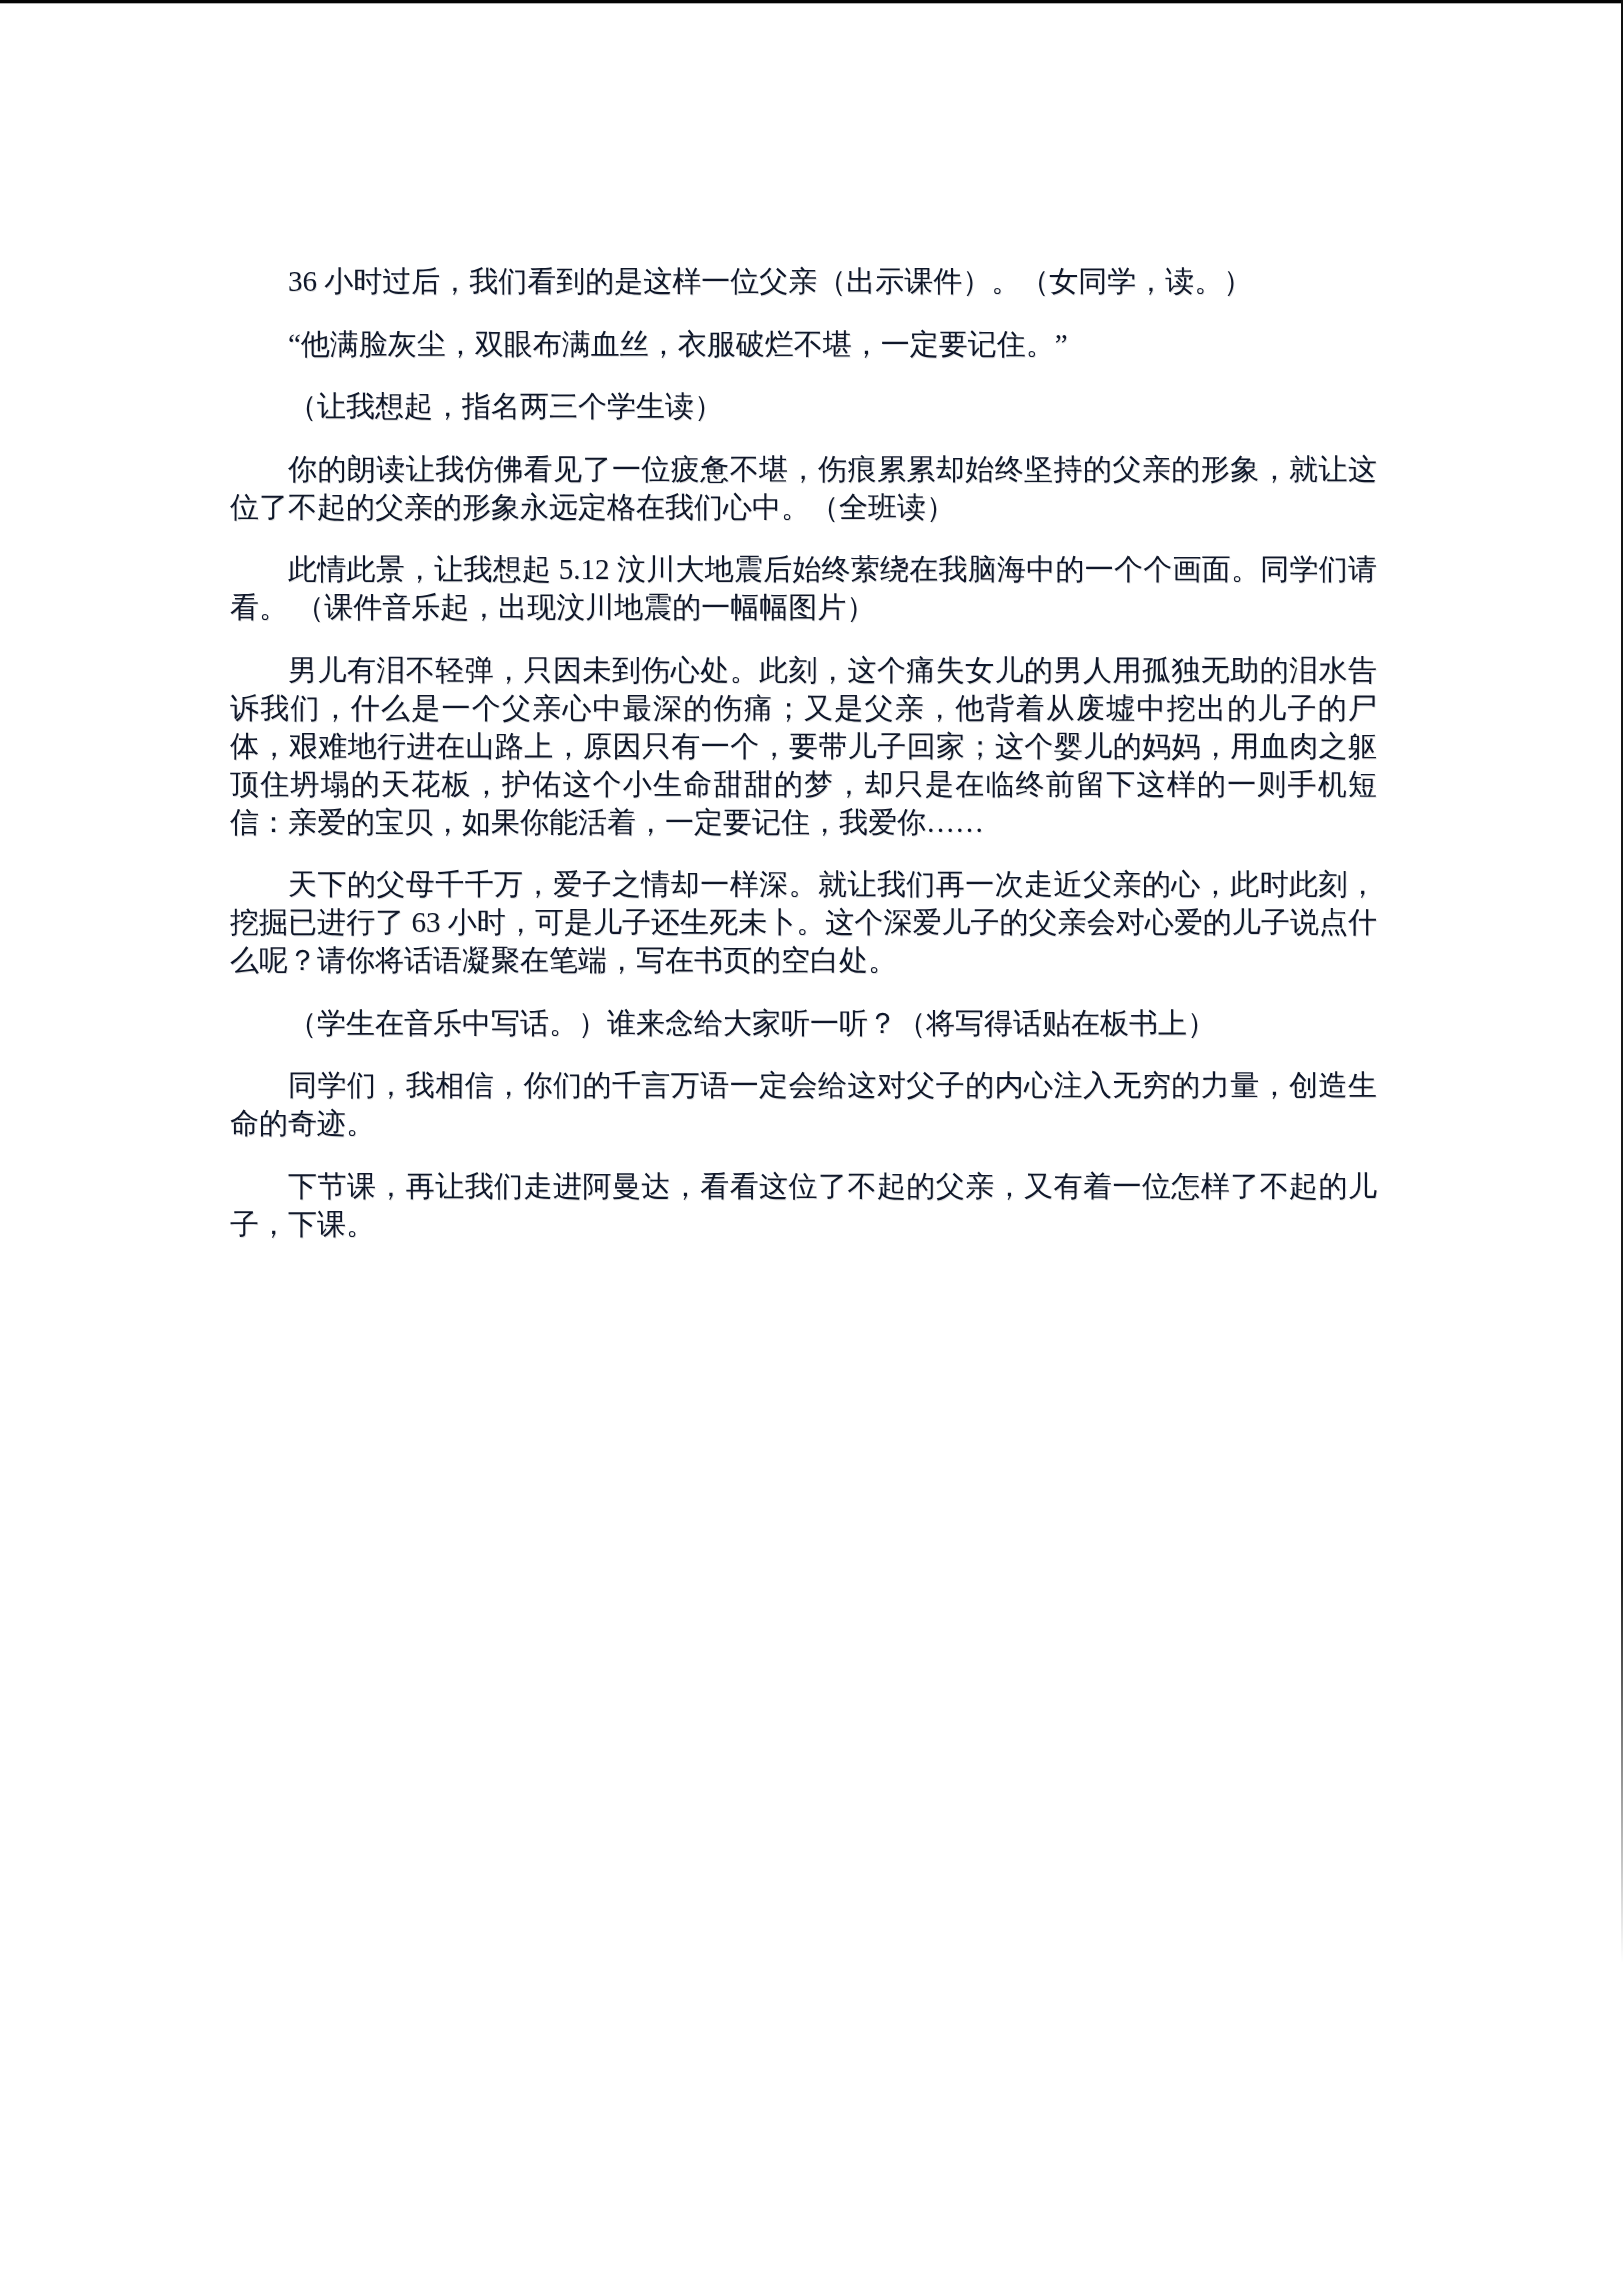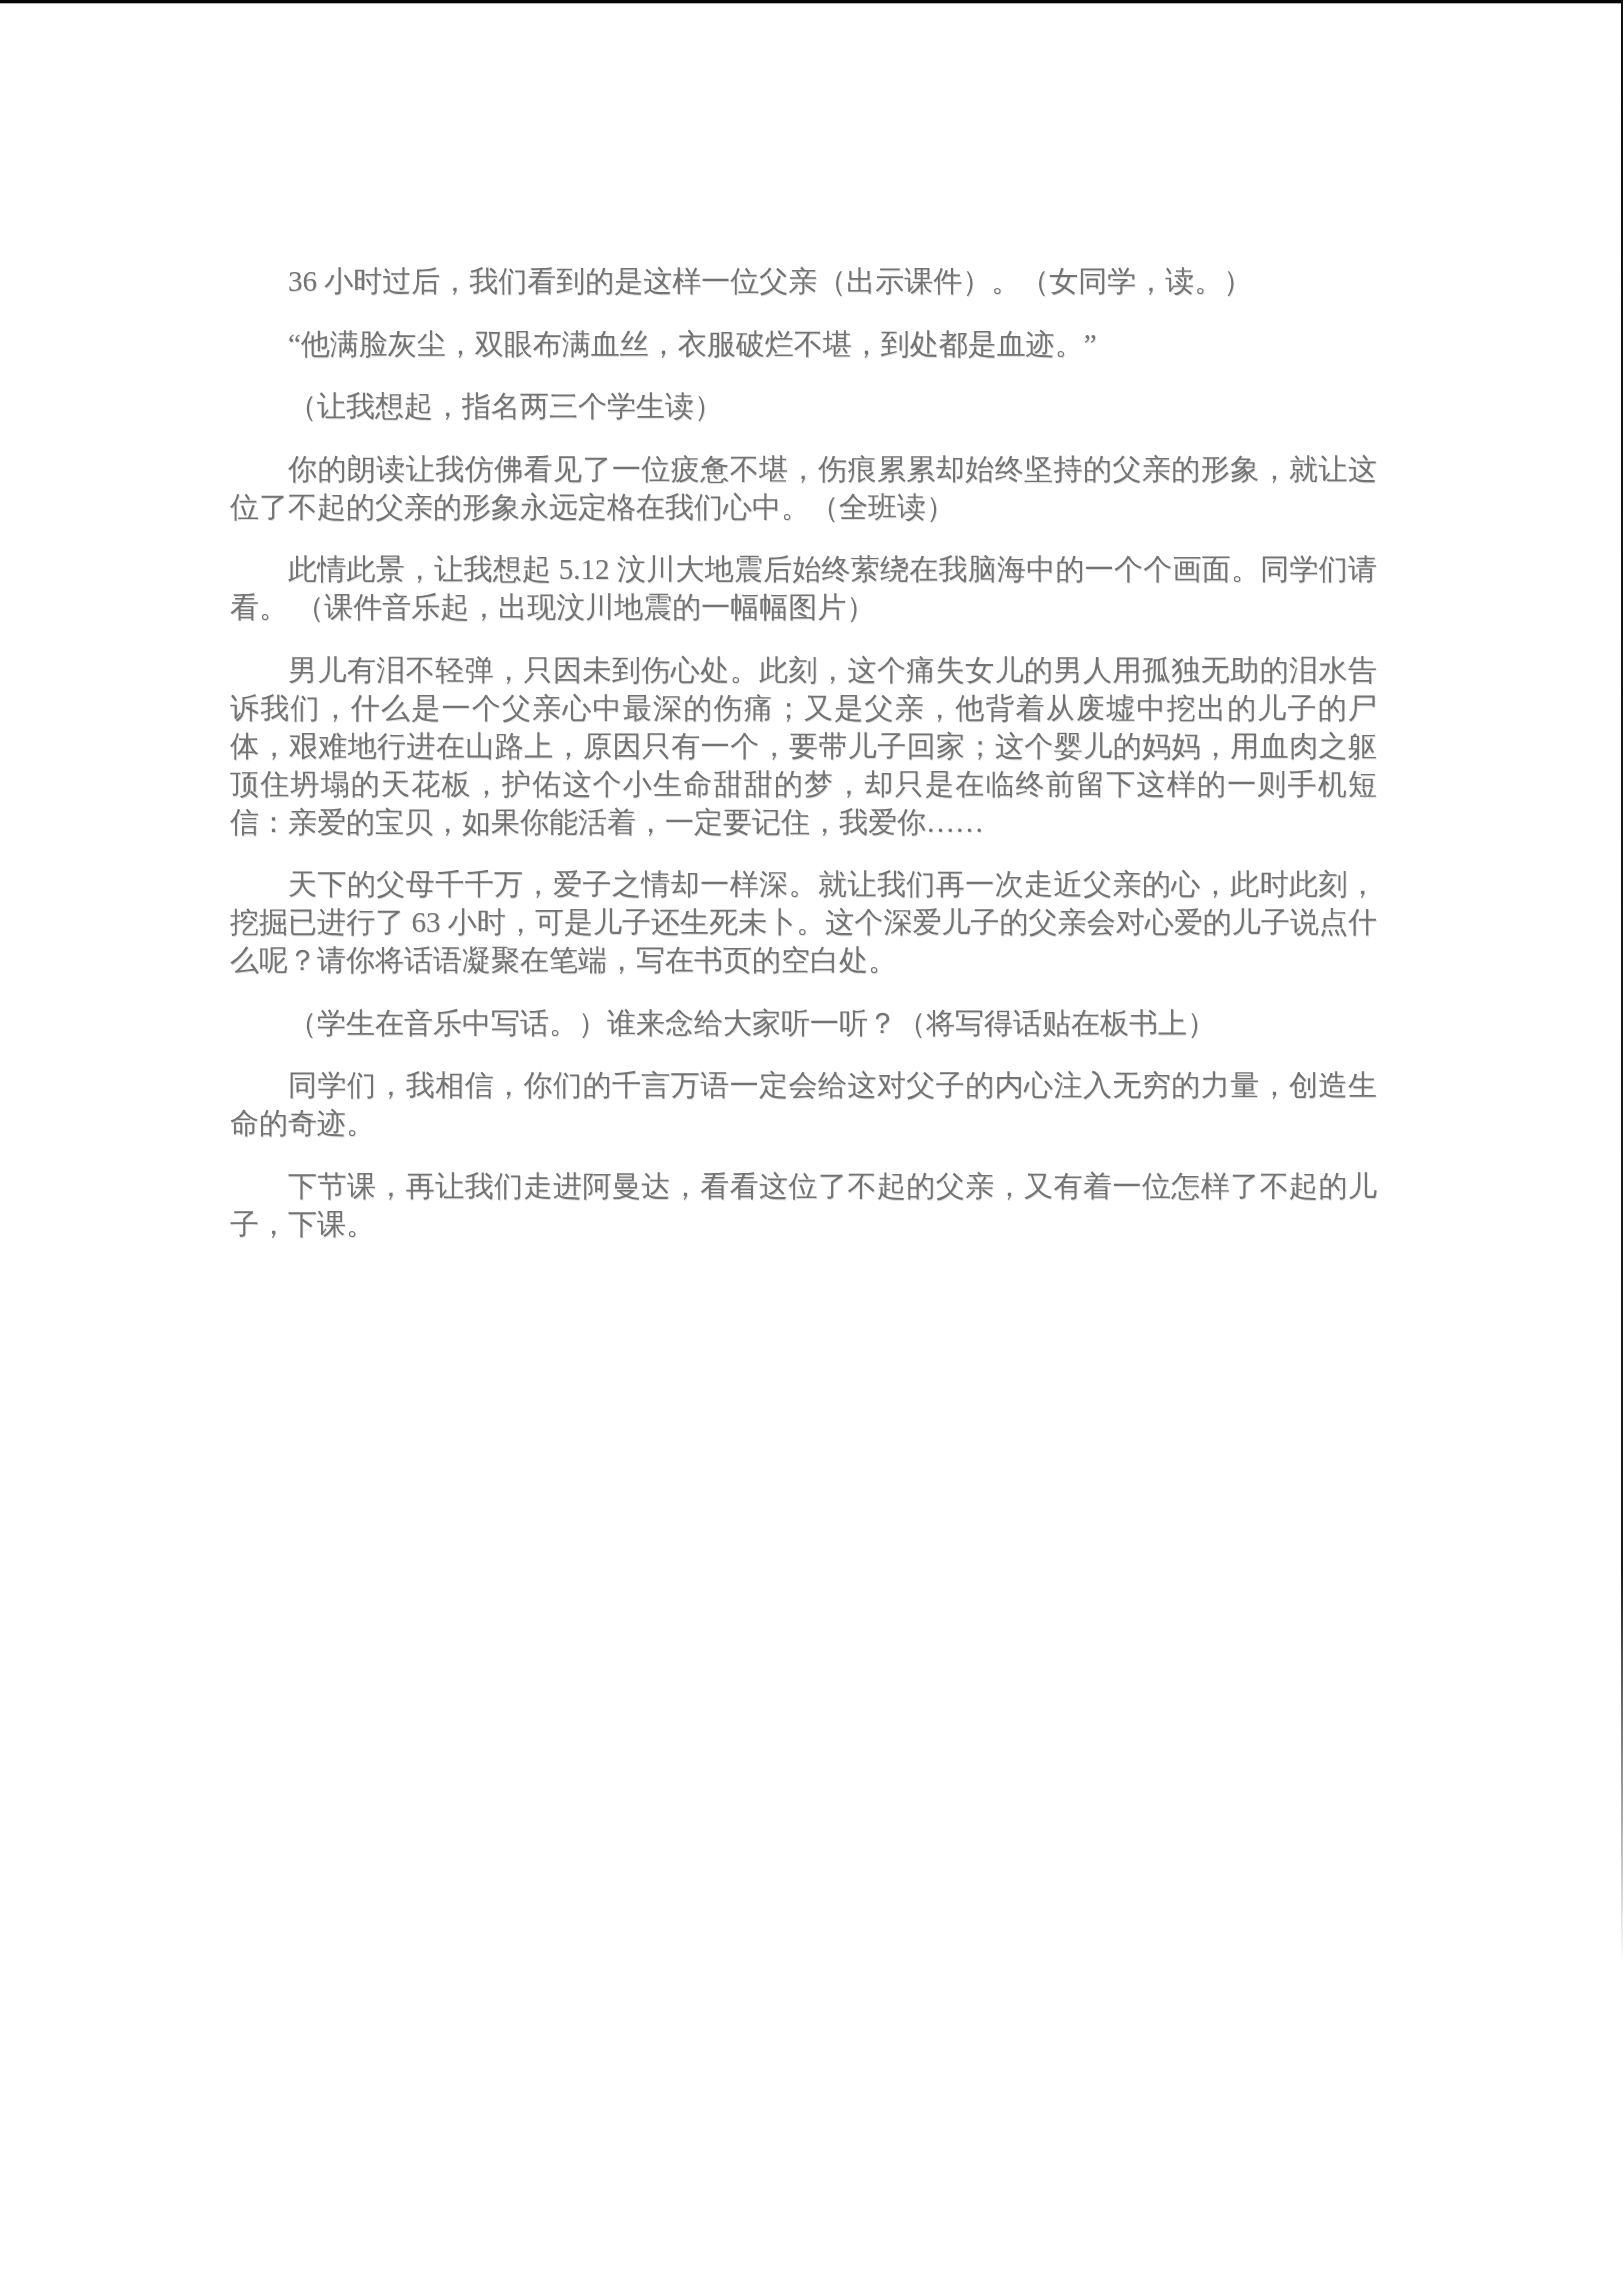--- a/index.html
+++ b/index.html
@@ -36,40 +36,40 @@
     height: 1963px;
     background: linear-gradient(to bottom, #101010 0%, #1c1c1c 80%, rgba(30,30,30,0) 100%);
   }
   .content {
     position: absolute;
     left: 230px;
     top: 262px;
     width: 1147px;
     font-size: 29px;
     line-height: 38px;
-    color: #737373;
+    color: #0f172a;
     text-align: justify;
     letter-spacing: 0;
   }
   .content p {
     margin: 0 0 24.5px 0;
     text-indent: 2em;
     text-shadow: 0.7px 0.7px 0 rgba(160,160,160,0.35);
   }
 </style>
 </head>
 <body>
 
 <div class="page">
   <div class="top-bar"></div>
   <div class="right-edge-line"></div>
 
   <div class="content">
     <p>36 小时过后，我们看到的是这样一位父亲（出示课件）。（女同学，读。）</p>
-    <p>“他满脸灰尘，双眼布满血丝，衣服破烂不堪，到处都是血迹。”</p>
+    <p>“他满脸灰尘，双眼布满血丝，衣服破烂不堪，一定要记住。”</p>
     <p>（让我想起，指名两三个学生读）</p>
     <p>你的朗读让我仿佛看见了一位疲惫不堪，伤痕累累却始终坚持的父亲的形象，就让这位了不起的父亲的形象永远定格在我们心中。（全班读）</p>
     <p>此情此景，让我想起 5.12 汶川大地震后始终萦绕在我脑海中的一个个画面。同学们请看。 （课件音乐起，出现汶川地震的一幅幅图片）</p>
     <p>男儿有泪不轻弹，只因未到伤心处。此刻，这个痛失女儿的男人用孤独无助的泪水告诉我们，什么是一个父亲心中最深的伤痛；又是父亲，他背着从废墟中挖出的儿子的尸体，艰难地行进在山路上，原因只有一个，要带儿子回家；这个婴儿的妈妈，用血肉之躯顶住坍塌的天花板，护佑这个小生命甜甜的梦，却只是在临终前留下这样的一则手机短信：亲爱的宝贝，如果你能活着，一定要记住，我爱你……</p>
     <p>天下的父母千千万，爱子之情却一样深。就让我们再一次走近父亲的心，此时此刻，挖掘已进行了 63 小时，可是儿子还生死未卜。这个深爱儿子的父亲会对心爱的儿子说点什么呢？请你将话语凝聚在笔端，写在书页的空白处。</p>
     <p>（学生在音乐中写话。）谁来念给大家听一听？（将写得话贴在板书上）</p>
     <p>同学们，我相信，你们的千言万语一定会给这对父子的内心注入无穷的力量，创造生命的奇迹。</p>
     <p>下节课，再让我们走进阿曼达，看看这位了不起的父亲，又有着一位怎样了不起的儿子，下课。</p>
   </div>
 </div>

